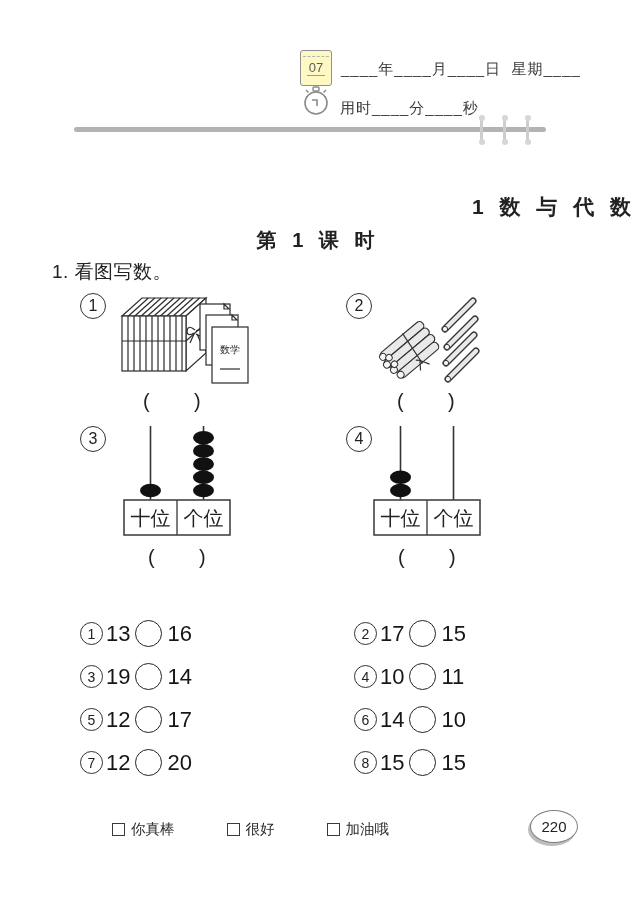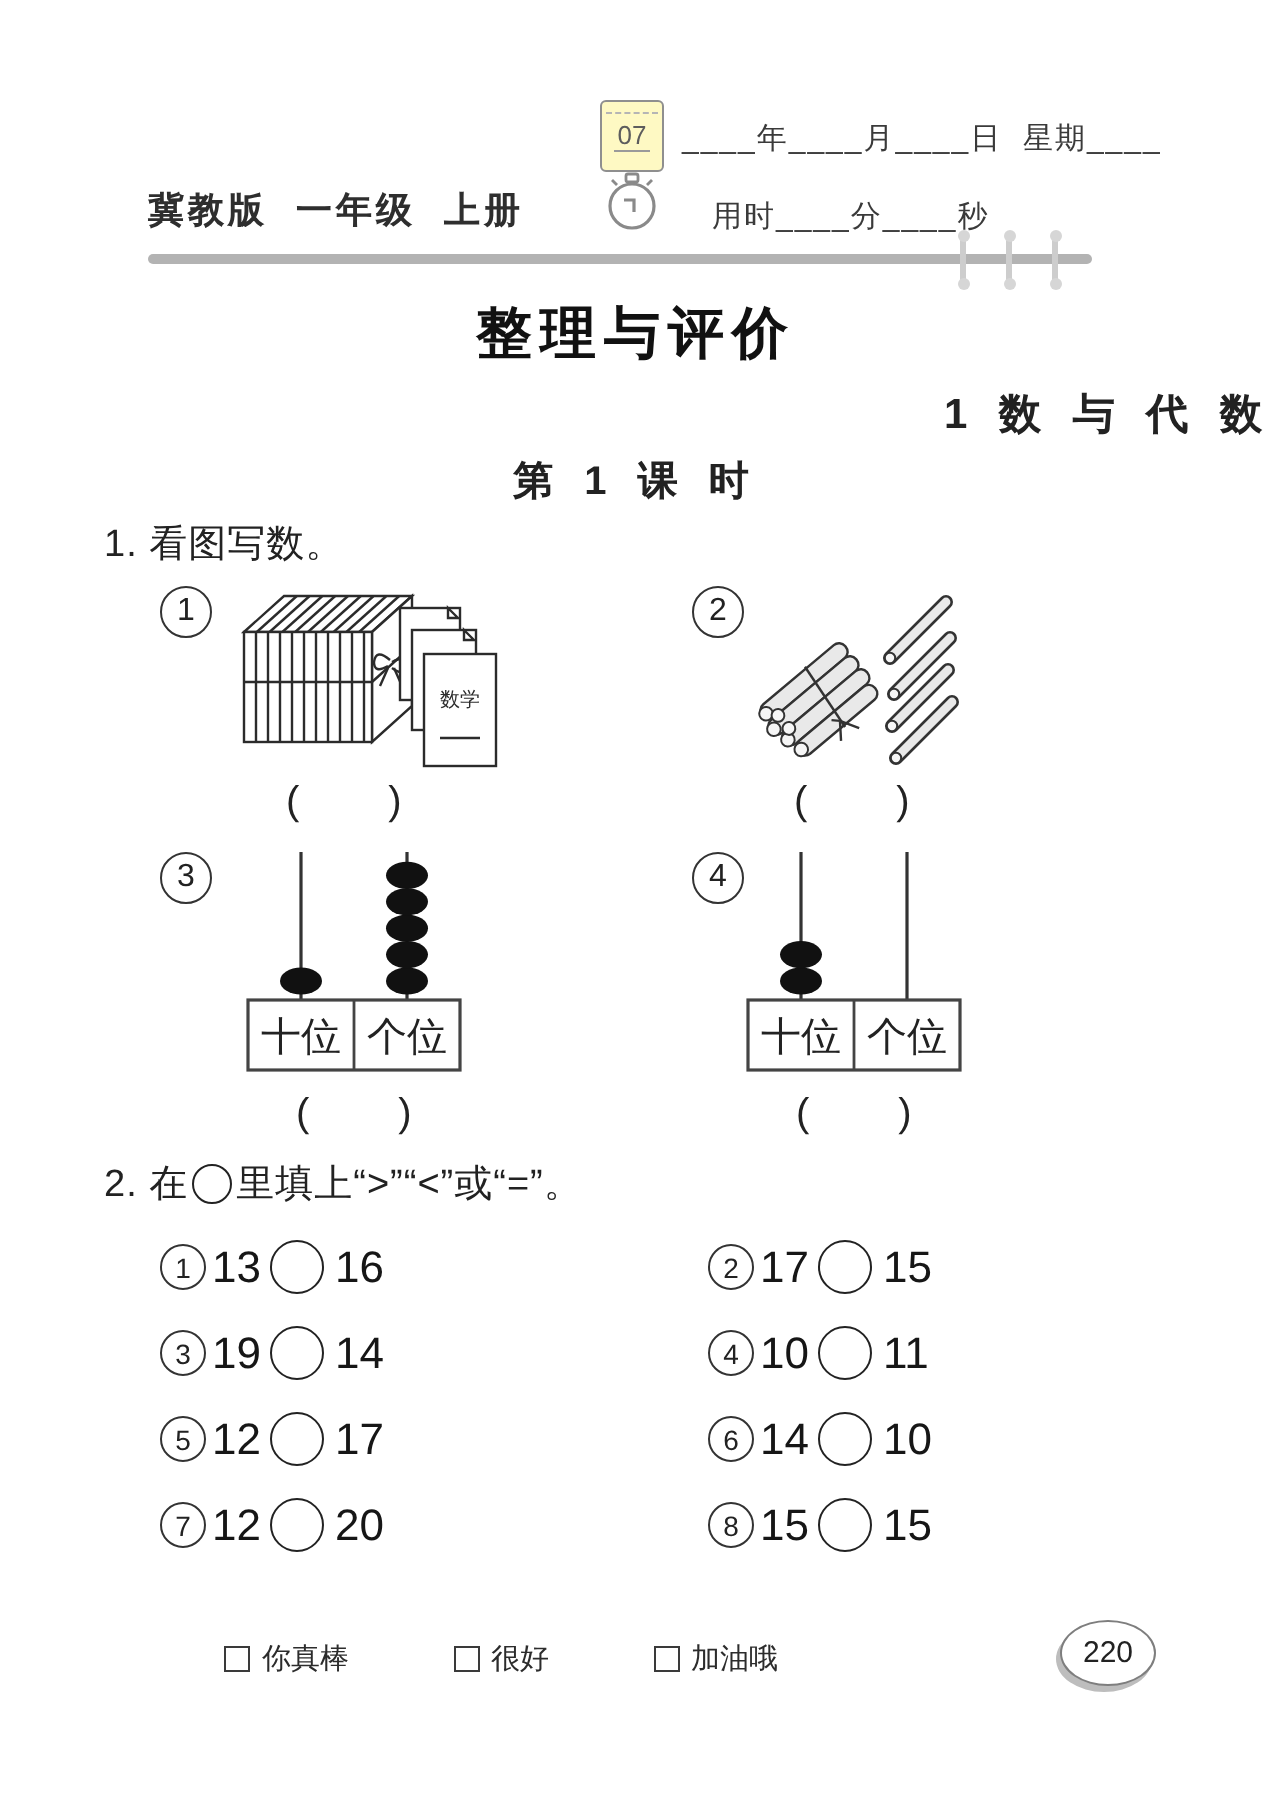--- a/index.html
+++ b/index.html
@@ -61,38 +61,36 @@
 <body>
 
 <div class="page">
 
   <div class="abs cal-icon" style="left:300px; top:50px;">
     <span class="tear"></span>
     <span class="cal-day">07</span>
   </div>
   <div class="abs hdr-text" style="left:341px; top:60px;">____年____月____日  星期____</div>
 
-  <div class="abs edition" style="left:74px; top:93px;">冀教版  一年级  上册</div>
 
   <svg class="abs" style="left:302px; top:86px;" width="28" height="30" viewBox="0 0 28 30">
     <rect x="11" y="1" width="6" height="4" rx="1" fill="#fff" stroke="#8a8a8a" stroke-width="1.4"></rect>
     <line x1="6.5" y1="6.5" x2="4" y2="4" stroke="#8a8a8a" stroke-width="1.4"></line>
     <line x1="21.5" y1="6.5" x2="24" y2="4" stroke="#8a8a8a" stroke-width="1.4"></line>
     <circle cx="14" cy="17" r="11" fill="#fff" stroke="#8a8a8a" stroke-width="1.6"></circle>
     <path d="M10,14 h5 v6" fill="none" stroke="#8a8a8a" stroke-width="1.6"></path>
   </svg>
-  <div class="abs hdr-text" style="left:356px; top:99px;">用时____分____秒</div>
+  <div class="abs hdr-text" style="left:340px; top:99px;">用时____分____秒</div>
 
   <div class="abs divider" style="left:74px; top:127px; width:472px;">
     <span class="stitch" style="left:406px;"></span>
     <span class="stitch" style="left:429px;"></span>
     <span class="stitch" style="left:452px;"></span>
   </div>
 
-  <div class="abs title-main" style="top:148px;">整理与评价</div>
   <div class="abs title-sec" style="top:193px;">1  数 与 代 数</div>
   <div class="abs title-les" style="top:227px;">第 1 课 时</div>
 
   <div class="abs prompt" style="left:52px; top:259px;">1. 看图写数。</div>
 
   <span class="abs circ-num big" style="left:80px; top:293px;">1</span>
   <svg class="abs" style="left:112px; top:291px;" width="140" height="100" viewBox="0 0 140 100">
     <g stroke="#2b2b2b" stroke-width="1.2" fill="#ffffff">
       <polygon points="10,25 30,7 94,7 74,25"></polygon>
       <line x1="16.4" y1="25" x2="36.4" y2="7"></line>
@@ -215,25 +213,20 @@
     <g></g>
     <g>
       <rect x="6" y="76" width="106" height="35" fill="#fff" stroke="#444" stroke-width="1.6"></rect>
       <line x1="59" y1="76" x2="59" y2="111" stroke="#444" stroke-width="1.4"></line>
       <text x="32.5" y="101" font-size="20" text-anchor="middle" fill="#222">十位</text>
       <text x="85.5" y="101" font-size="20" text-anchor="middle" fill="#222">个位</text>
     </g>
   </svg>
   <div class="abs paren" style="left:398px; top:546px;">(        )</div>
 
-  <div class="abs prompt" style="left:52px; top:579px; display:flex; align-items:center;">
-    <span>2. 在</span>
-    <span class="inline-circle"></span>
-    <span>里填上“&gt;”“&lt;”或“=”。</span>
-  </div>
 
   <div class="abs cmp-row" style="left:80px; top:620px;">
     <span class="circ-num small">1</span>
     <span>13</span>
     <span class="cmp-circle"></span>
     <span>16</span>
   </div>
   <div class="abs cmp-row" style="left:354px; top:620px;">
     <span class="circ-num small">2</span>
     <span>17</span>

